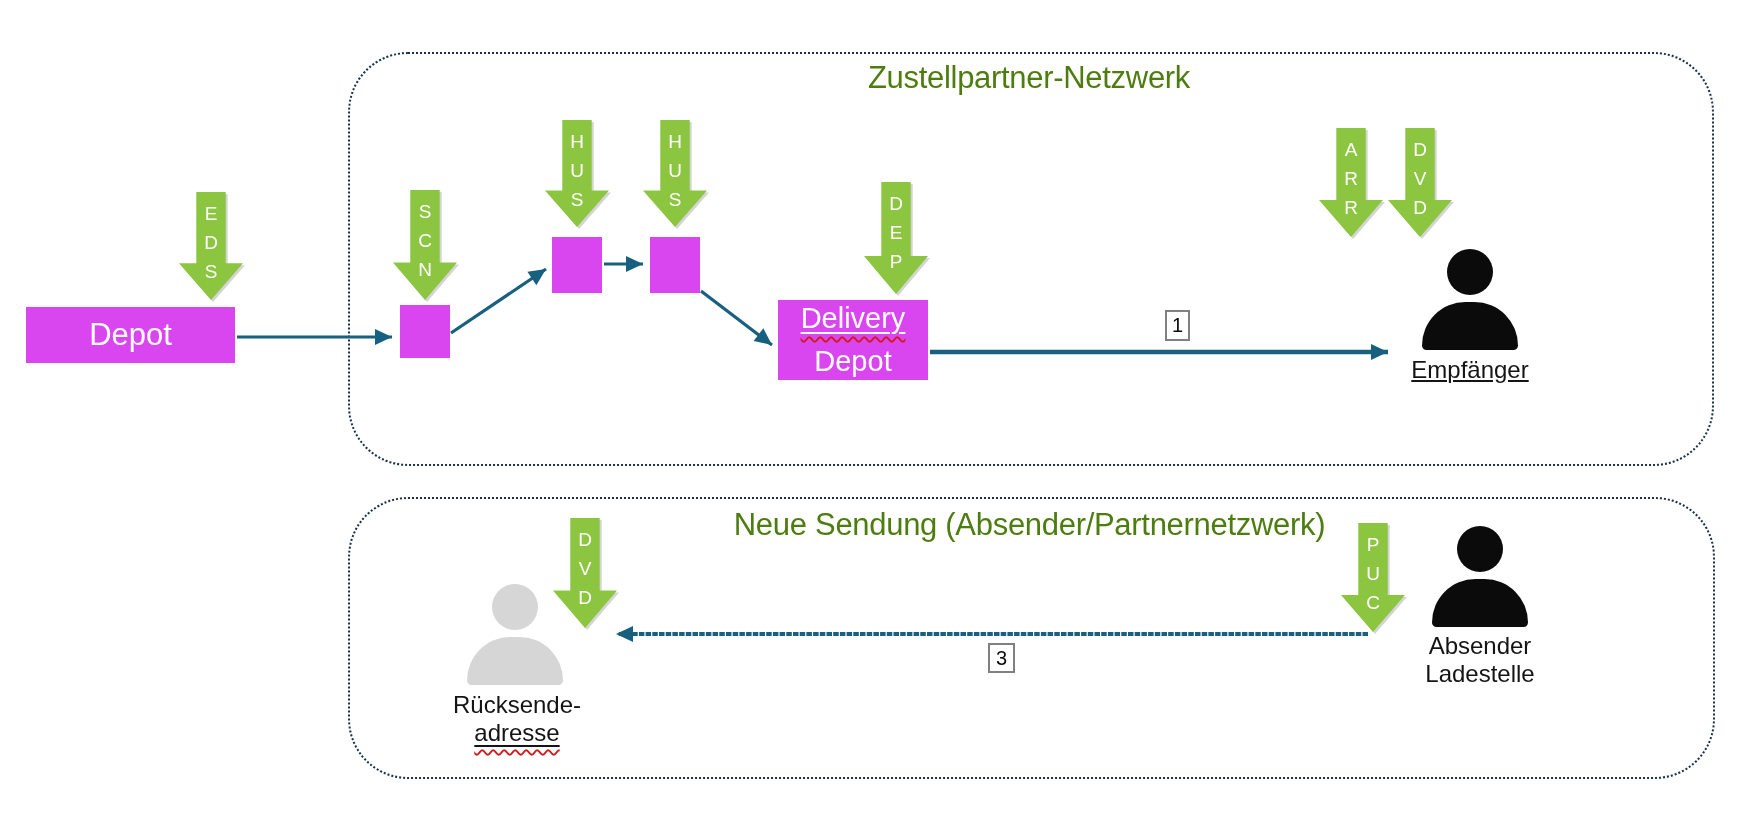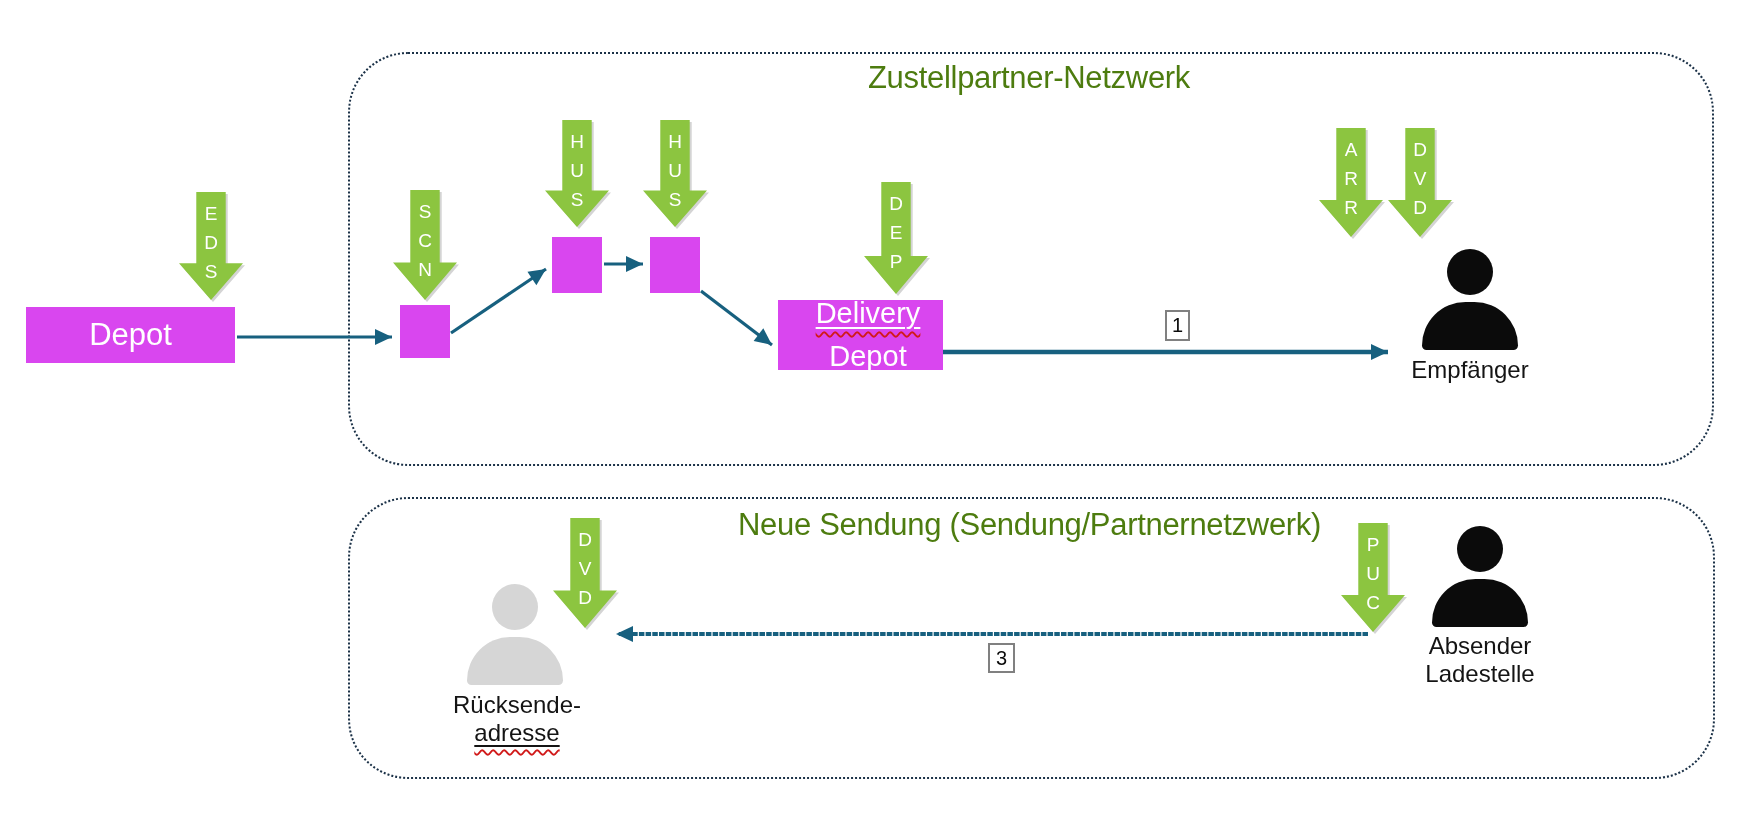--- a/index.html
+++ b/index.html
@@ -57,21 +57,21 @@
 </style>
 </head>
 <body>
 
 <div class="canvas">
 
   <div class="container" style="left:348px;top:52px;width:1362px;height:410px;"></div>
   <div class="container" style="left:348px;top:497px;width:1363px;height:278px;"></div>
 
   <div class="container-title" style="left:348px;top:60px;width:1362px;">Zustellpartner-Netzwerk</div>
-  <div class="container-title" style="left:348px;top:507px;width:1363px;">Neue Sendung (Sendung/Partnernetzwerk)</div>
+  <div class="container-title" style="left:348px;top:507px;width:1363px;">Neue Sendung (Absender/Partnernetzwerk)</div>
 
   <svg class="connectors" width="1764" height="820" viewBox="0 0 1764 820">
     <defs>
       <marker id="ah" markerUnits="userSpaceOnUse" markerWidth="20" markerHeight="18" viewBox="0 0 20 18" refX="18" refY="9" orient="auto">
         <path d="M1,1 L18,9 L1,17 Z" fill="#17607F"></path>
       </marker>
     </defs>
     <line x1="237" y1="337" x2="392" y2="337" stroke="#17607F" stroke-width="3.2" marker-end="url(#ah)"></line>
     <line x1="451" y1="333" x2="546" y2="269" stroke="#17607F" stroke-width="3.2" marker-end="url(#ah)"></line>
     <line x1="604" y1="264" x2="643" y2="264" stroke="#17607F" stroke-width="3.2" marker-end="url(#ah)"></line>
@@ -79,21 +79,21 @@
     <line x1="930" y1="352" x2="1388" y2="352" stroke="#17607F" stroke-width="4.5" marker-end="url(#ah)"></line>
     <line x1="1366" y1="634" x2="616" y2="634" stroke="#17607F" stroke-width="4" stroke-dasharray="1.5 5.2" stroke-linecap="square" marker-end="url(#ah)"></line>
   </svg>
 
   <div class="node node-depot" style="left:26px;top:307px;width:209px;height:56px;">
     <span>Depot</span>
   </div>
   <div class="node" style="left:400px;top:305px;width:50px;height:53px;"></div>
   <div class="node" style="left:552px;top:237px;width:50px;height:56px;"></div>
   <div class="node" style="left:650px;top:237px;width:50px;height:56px;"></div>
-  <div class="node node-delivery" style="left:778px;top:300px;width:150px;height:70px;padding-left:15px;">
+  <div class="node node-delivery" style="left:778px;top:300px;width:150px;height:80px;">
     <span class="squiggle"><span class="u">Delivery</span></span>
     <span>Depot</span>
   </div>
 
   <div class="ev" style="left:179px;top:192px;height:108px;">
     <div class="ev-shape"></div>
     <div class="ev-label" style="white-space: pre-line;">E
 D
 S</div>
   </div>
@@ -153,21 +153,21 @@
   </div>
   <div class="person black" style="left:1432px;top:526px;">
     <div class="p-head"></div>
     <div class="p-body"></div>
   </div>
   <div class="person gray" style="left:467px;top:584px;">
     <div class="p-head"></div>
     <div class="p-body"></div>
   </div>
 
-  <div class="p-label" style="left:1360px;top:356px;">
+  <div class="p-label" style="left:1360px;top:356px;text-decoration:underline;">
     <span>Empfänger</span>
   </div>
   <div class="p-label" style="left:407px;top:691px;">
     <span>Rücksende-</span>
     <span>
         <span class="squiggle">
           <span class="u">adresse</span>
         </span>
       </span>
   </div>

